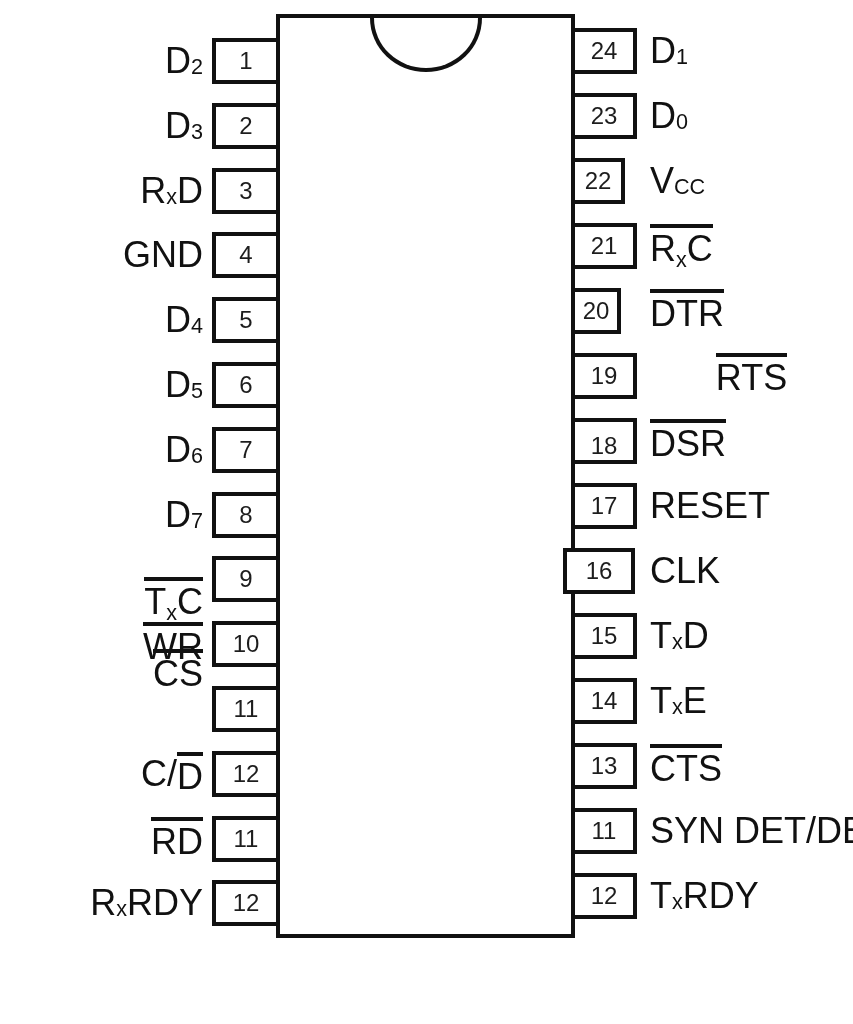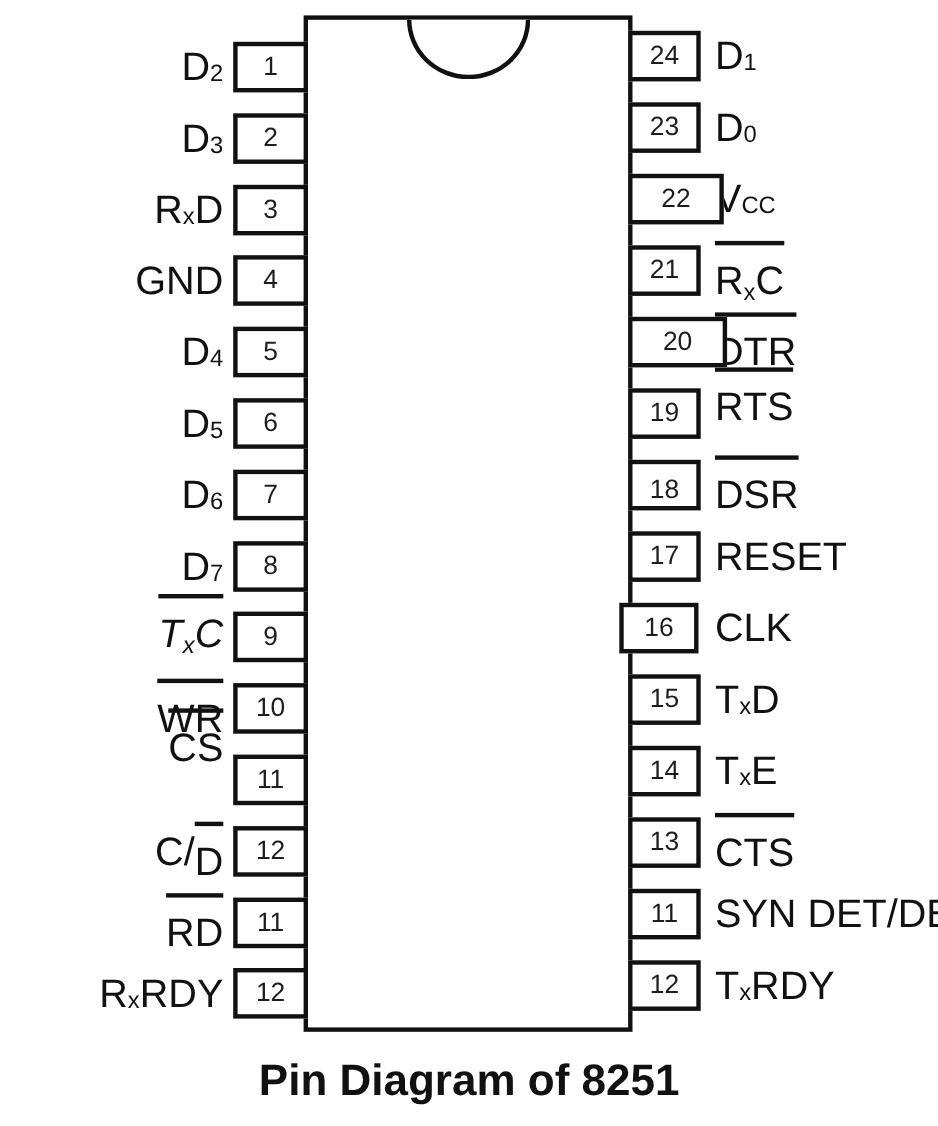--- a/index.html
+++ b/index.html
@@ -31,21 +31,21 @@
   }
   .pin-number { font-size: 24px; color: #1d1d1d; }
   .pin-label {
     position: absolute; height: 46px; display: flex; align-items: center;
     font-size: 36px; color: var(--ink); white-space: nowrap; z-index: 1;
   }
   .pin-label.left  { left: 0; width: 203px; justify-content: flex-end; }
   .pin-label.right { left: 650px; width: 203px; justify-content: flex-start; }
   .ov {
     display: inline-block; border-top: 4px solid var(--ink);
-    padding-top: 14px; line-height: 1.02;
+    padding-top: 3px; line-height: 1.02;
   }
   .sub { font-size: 0.6em; position: relative; top: 0.28em; }
   .diagram-title {
     position: absolute; left: 0; right: 0; top: 960px;
     text-align: center; font-size: 40px; font-weight: 700; color: var(--ink);
   }
 </style>
 </head>
 <body>
 
@@ -106,21 +106,21 @@
       <div class="pin-box" style="top: 492px; left: 212px; width: 68px;">
         <span class="pin-number">8</span>
       </div>
       <div class="pin-label left" style="top: 492px;">
         <span>D</span>
         <span class="sub">7</span>
       </div>
       <div class="pin-box" style="top: 556px; left: 212px; width: 68px;">
         <span class="pin-number">9</span>
       </div>
-      <div class="pin-label left" style="top: 544px; font-style: italic;">
+      <div class="pin-label left" style="top: 576px;">
         <span class="ov"><span>T</span><span class="sub">x</span><span>C</span></span>
       </div>
       <div class="pin-box" style="top: 621px; left: 212px; width: 68px;">
         <span class="pin-number">10</span>
       </div>
       <div class="pin-label left" style="top: 621px;">
         <span class="ov"><span>WR</span></span>
       </div>
       <div class="pin-box" style="top: 686px; left: 212px; width: 68px;">
         <span class="pin-number">11</span>
@@ -158,43 +158,43 @@
         <span>D</span>
         <span class="sub">1</span>
       </div>
       <div class="pin-box" style="top: 93px; left: 571px; width: 66px; justify-content: center;">
         <span class="pin-number">23</span>
       </div>
       <div class="pin-label right" style="top: 93px;">
         <span>D</span>
         <span class="sub">0</span>
       </div>
-      <div class="pin-box" style="top: 158px; left: 571px; width: 87px;">
+      <div class="pin-box" style="top: 158px; left: 571px; width: 54px;">
         <span class="pin-number">22</span>
       </div>
       <div class="pin-label right" style="top: 158px;">
         <span>V</span>
         <span class="sub">CC</span>
       </div>
       <div class="pin-box" style="top: 223px; left: 571px; width: 66px;">
         <span class="pin-number">21</span>
       </div>
       <div class="pin-label right" style="top: 223px;">
         <span class="ov"><span>R</span><span class="sub">x</span><span>C</span></span>
       </div>
-      <div class="pin-box" style="top: 288px; left: 571px; width: 90px;">
+      <div class="pin-box" style="top: 288px; left: 571px; width: 50px;">
         <span class="pin-number">20</span>
       </div>
       <div class="pin-label right" style="top: 288px;">
         <span class="ov"><span>DTR</span></span>
       </div>
       <div class="pin-box" style="top: 353px; left: 571px; width: 66px;">
         <span class="pin-number">19</span>
       </div>
-      <div class="pin-label right" style="top: 338px;">
+      <div class="pin-label right" style="top: 352px; justify-content: center;">
         <span class="ov"><span>RTS</span></span>
       </div>
       <div class="pin-box" style="top: 418px; left: 571px; width: 66px; align-items: flex-end;">
         <span class="pin-number">18</span>
       </div>
       <div class="pin-label right" style="top: 418px; text-align: right;">
         <span class="ov"><span>DSR</span></span>
       </div>
       <div class="pin-box" style="top: 483px; left: 571px; width: 66px;">
         <span class="pin-number">17</span>
@@ -238,14 +238,13 @@
       </div>
       <div class="pin-box" style="top: 873px; left: 571px; width: 66px;">
         <span class="pin-number">12</span>
       </div>
       <div class="pin-label right" style="top: 873px;">
         <span>T</span>
         <span class="sub">x</span>
         <span>RDY</span>
       </div>
     </div>
-  <div class="diagram-title">Pin Diagram of 8251</div>
 </div>
 
 </body></html>

